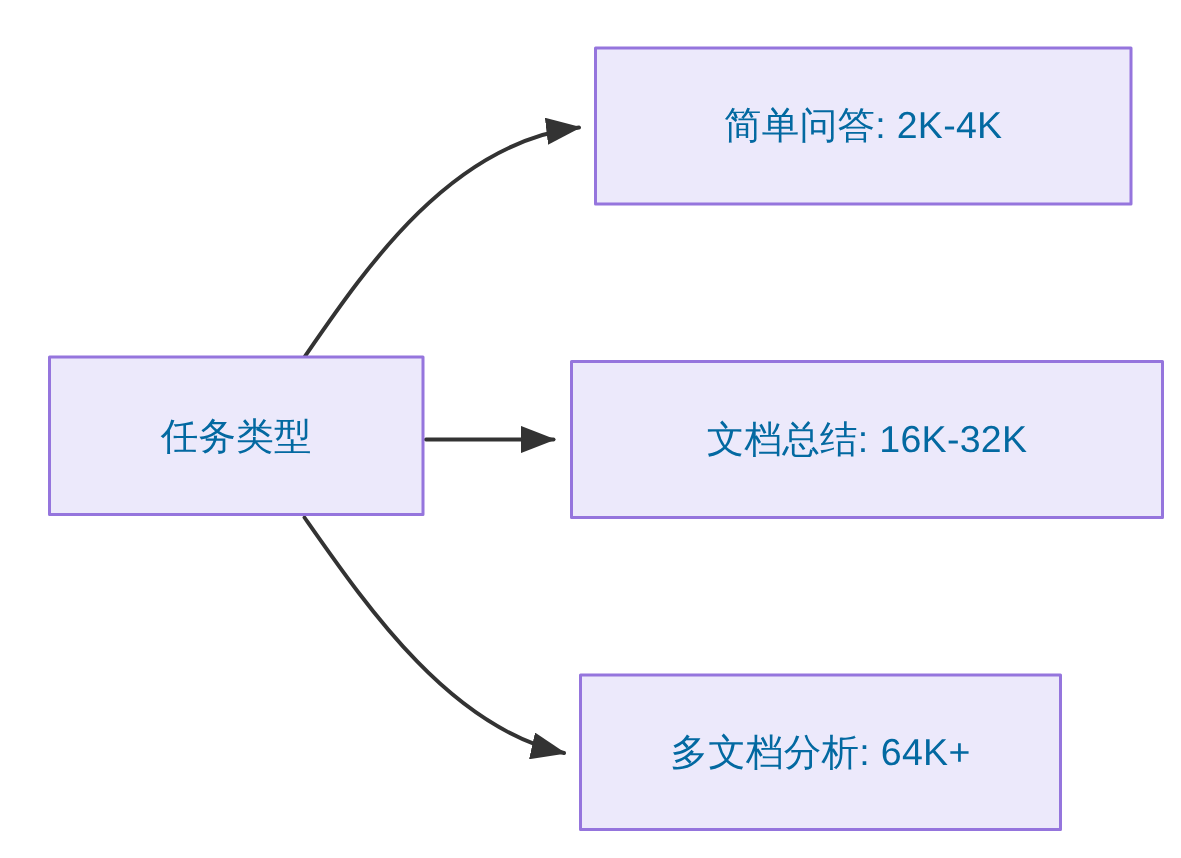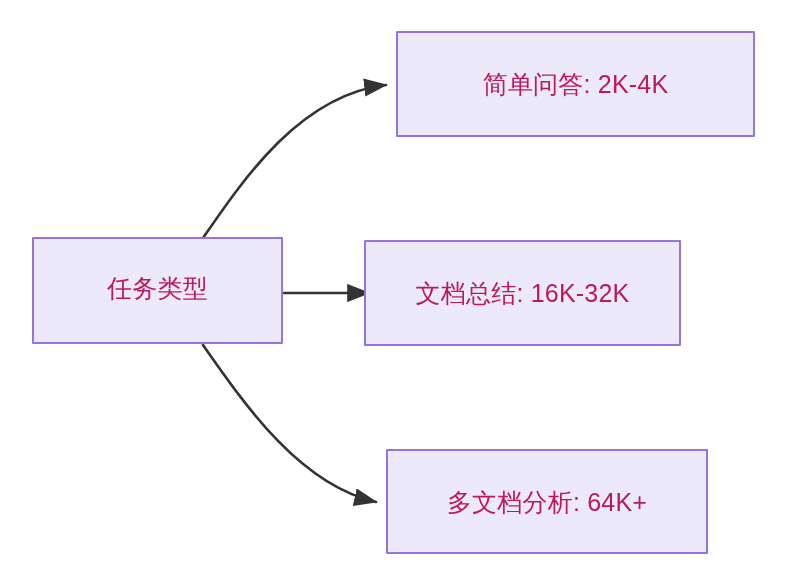--- a/index.html
+++ b/index.html
@@ -31,44 +31,43 @@
     box-sizing: border-box;
     background: #ece9fb;
     border: 2px solid #9575dd;
     border-radius: 1px;
     display: flex;
     align-items: center;
     justify-content: center;
     z-index: 2;
   }
   .node-label {
-    color: #be185d;
+    color: #0369a1;
     font-size: 25px;
     line-height: 1.2;
     letter-spacing: 0.2px;
     white-space: nowrap;
     text-align: center;
   }
   #node-root {
     left: 32px;
     top: 237px;
     width: 251px;
     height: 107px;
-    font-family: Liberation Mono, monospace;
   }
   #node-simple-qa {
     left: 396px;
     top: 31px;
     width: 359px;
     height: 106px;
   }
   #node-doc-summary {
-    left: 364px;
+    left: 380px;
     top: 240px;
-    width: 317px;
+    width: 396px;
     height: 106px;
   }
   #node-multi-doc {
     left: 386px;
     top: 449px;
     width: 322px;
     height: 105px;
   }
 </style>
 </head>

